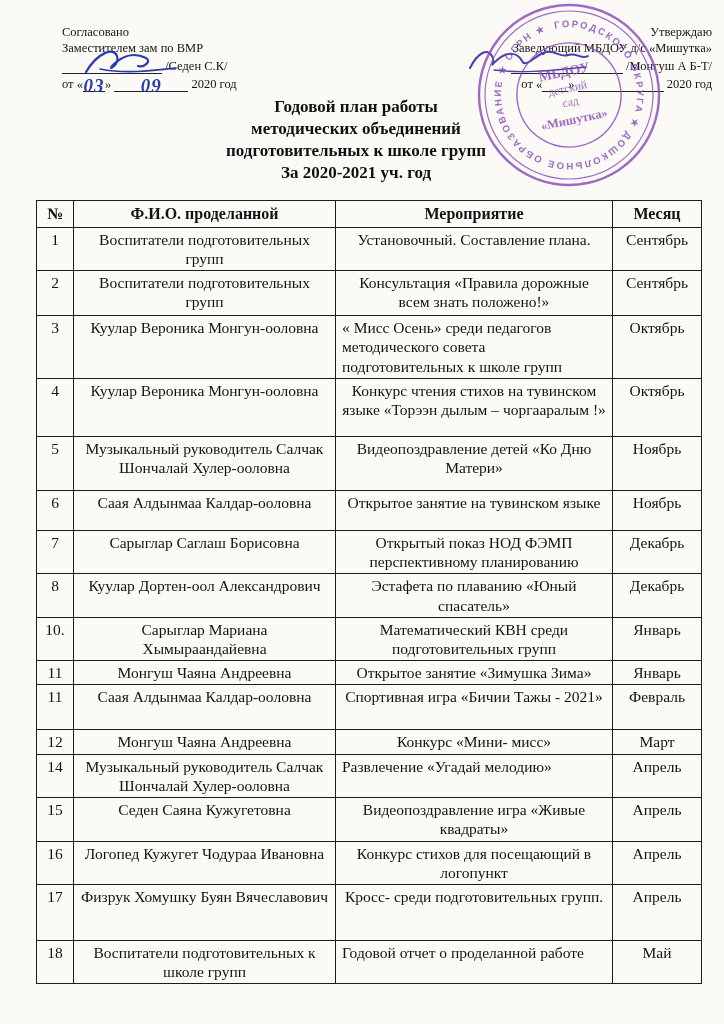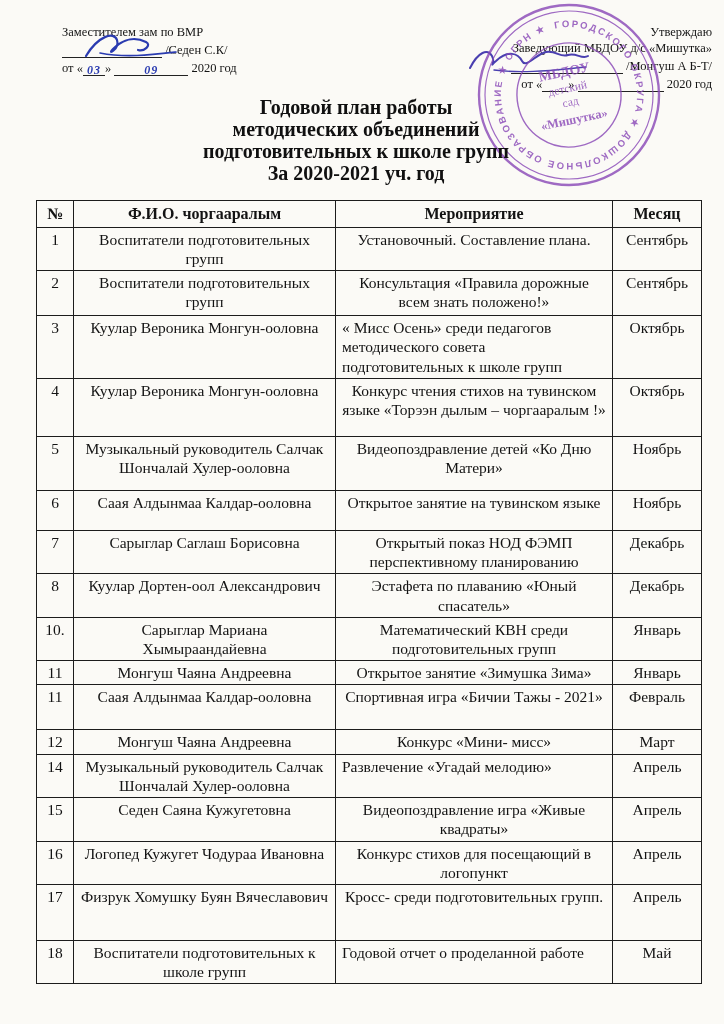--- a/index.html
+++ b/index.html
@@ -11,35 +11,35 @@
   .page{
     position:relative;width:724px;height:1024px;
     background:#fbfaf6;color:#141414;overflow:hidden;
   }
   
   .approve{font-size:12.5px;line-height:16px;}
   .approve-left{position:absolute;left:62px;top:24px;width:260px;}
   .approve-right{position:absolute;right:12px;top:24px;width:305px;text-align:right;}
   .sigline{position:relative;display:block;margin-top:2px;white-space:nowrap;}
   .uline{display:inline-block;border-bottom:1.3px solid #222;height:13px;vertical-align:bottom;text-align:center;}
-  .hw{font-style:italic;font-weight:bold;color:var(--ink-blue,#2a3bb0);letter-spacing:1px;font-size:12px;}
+  .hw{font-style:italic;font-weight:bold;color:var(--ink-blue,#2a3bb0);letter-spacing:1px;font-size:19px;}
   .sig-svg{position:absolute;pointer-events:none;}
   .sig-left-svg{left:18px;top:-16px;}
   .sig-right-svg{right:118px;top:-18px;}
   
   .stamp{
     position:absolute;left:476px;top:2px;width:186px;height:186px;
     transform:rotate(-12deg);opacity:.82;pointer-events:none;
   }
   .stamp text{fill:var(--stamp-color,#8b4bb8);}
   .stamp circle{stroke:var(--stamp-color,#8b4bb8);fill:none;}
   
   .doc-title{
     position:absolute;left:0;top:96px;width:712px;text-align:center;
-    font-weight:bold;font-size:20px;line-height:22px;color:#101010;
+    font-weight:bold;font-size:17px;line-height:22px;color:#101010;
   }
   
   .plan-table{
     position:absolute;left:36px;top:200px;width:665px;
     border-collapse:collapse;table-layout:fixed;
     font-size:15.5px;line-height:1.24;color:#131313;
   }
   .plan-table th,.plan-table td{
     border:1.8px solid #1c1c1c;padding:2px 6px;vertical-align:top;
     overflow:hidden;
@@ -50,20 +50,21 @@
   .cell-event{text-align:center;}
   .cell-event.left{text-align:left;}
   .cell-month{text-align:center;}
 </style>
 </head>
 <body>
 
 <div class="page">
 
   <div class="approve approve-left">
+    <div>Согласовано</div>
     <div>Заместителем зам по ВМР</div>
     <div class="sigline">
       <svg class="sig-svg sig-left-svg" width="110" height="40">
         <path d="M6,30 C18,10 34,5 37,14 C40,23 26,30 33,23 C44,12 56,11 66,16 C72,19 64,26 58,24" stroke="#2a3bb0" stroke-width="2.2" fill="none" stroke-linecap="round"></path>
         <path d="M20,27 C45,32 70,29 96,26" stroke="#2a3bb0" stroke-width="1.6" fill="none" stroke-linecap="round"></path>
       </svg>
       <span class="uline" style="width:100px"></span>
       <span>/Седен С.К/</span>
     </div>
     <div class="sigline">
@@ -118,21 +119,21 @@
   <table class="plan-table">
     <colgroup>
       <col style="width:37px">
         <col style="width:262px">
         <col style="width:277px">
         <col style="width:89px">
     </colgroup>
     <thead>
       <tr>
         <th>№</th>
-        <th>Ф.И.О. чоргааралым</th>
+        <th>Ф.И.О. проделанной</th>
         <th>Мероприятие</th>
         <th>Месяц</th>
       </tr>
     </thead>
     <tbody>
         <tr style="height: 43px;">
           <td class="cell-num">1</td>
           <td class="cell-name">Воспитатели подготовительных групп</td>
           <td class="cell-event">Установочный. Составление плана.</td>
           <td class="cell-month">Сентябрь</td>

